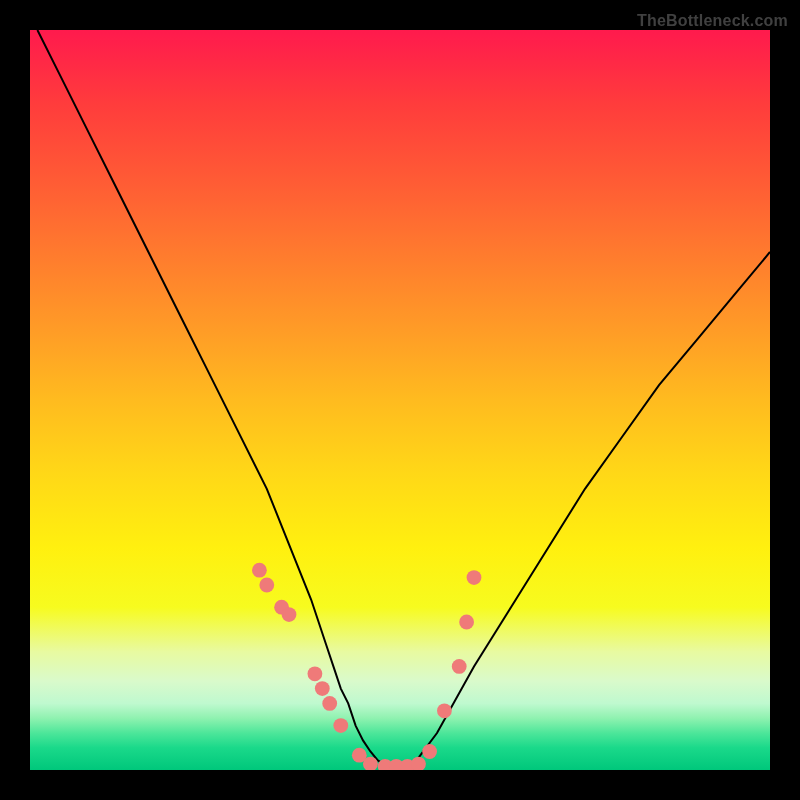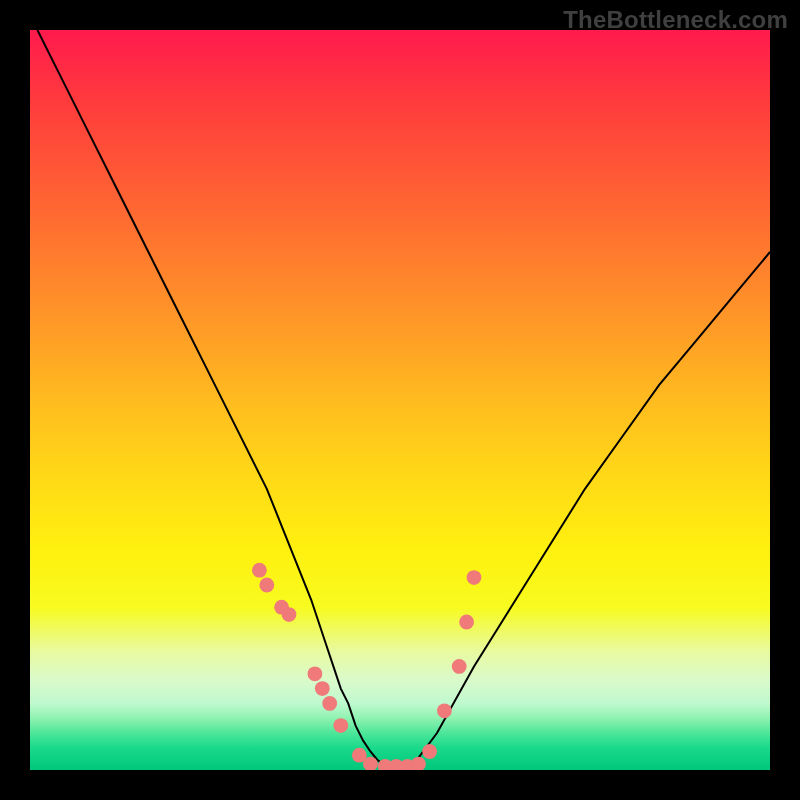--- a/index.html
+++ b/index.html
@@ -41,24 +41,24 @@
       #d9facb 88%,
       #bff9cf 91%,
       #8ff2b0 93%,
       #4de69a 95%,
       #1ad98a 97%,
       #00c77b 100%
     );
   }
   .watermark {
     position: absolute;
-    top: 6px;
+    top: 12px;
     right: 12px;
     color: #404040;
-    font-size: 24px;
+    font-size: 16px;
     font-weight: 600;
     letter-spacing: 0.2px;
     user-select: none;
   }
   svg.overlay {
     position: absolute;
     top: 30px;
     left: 30px;
     width: 740px;
     height: 740px;

